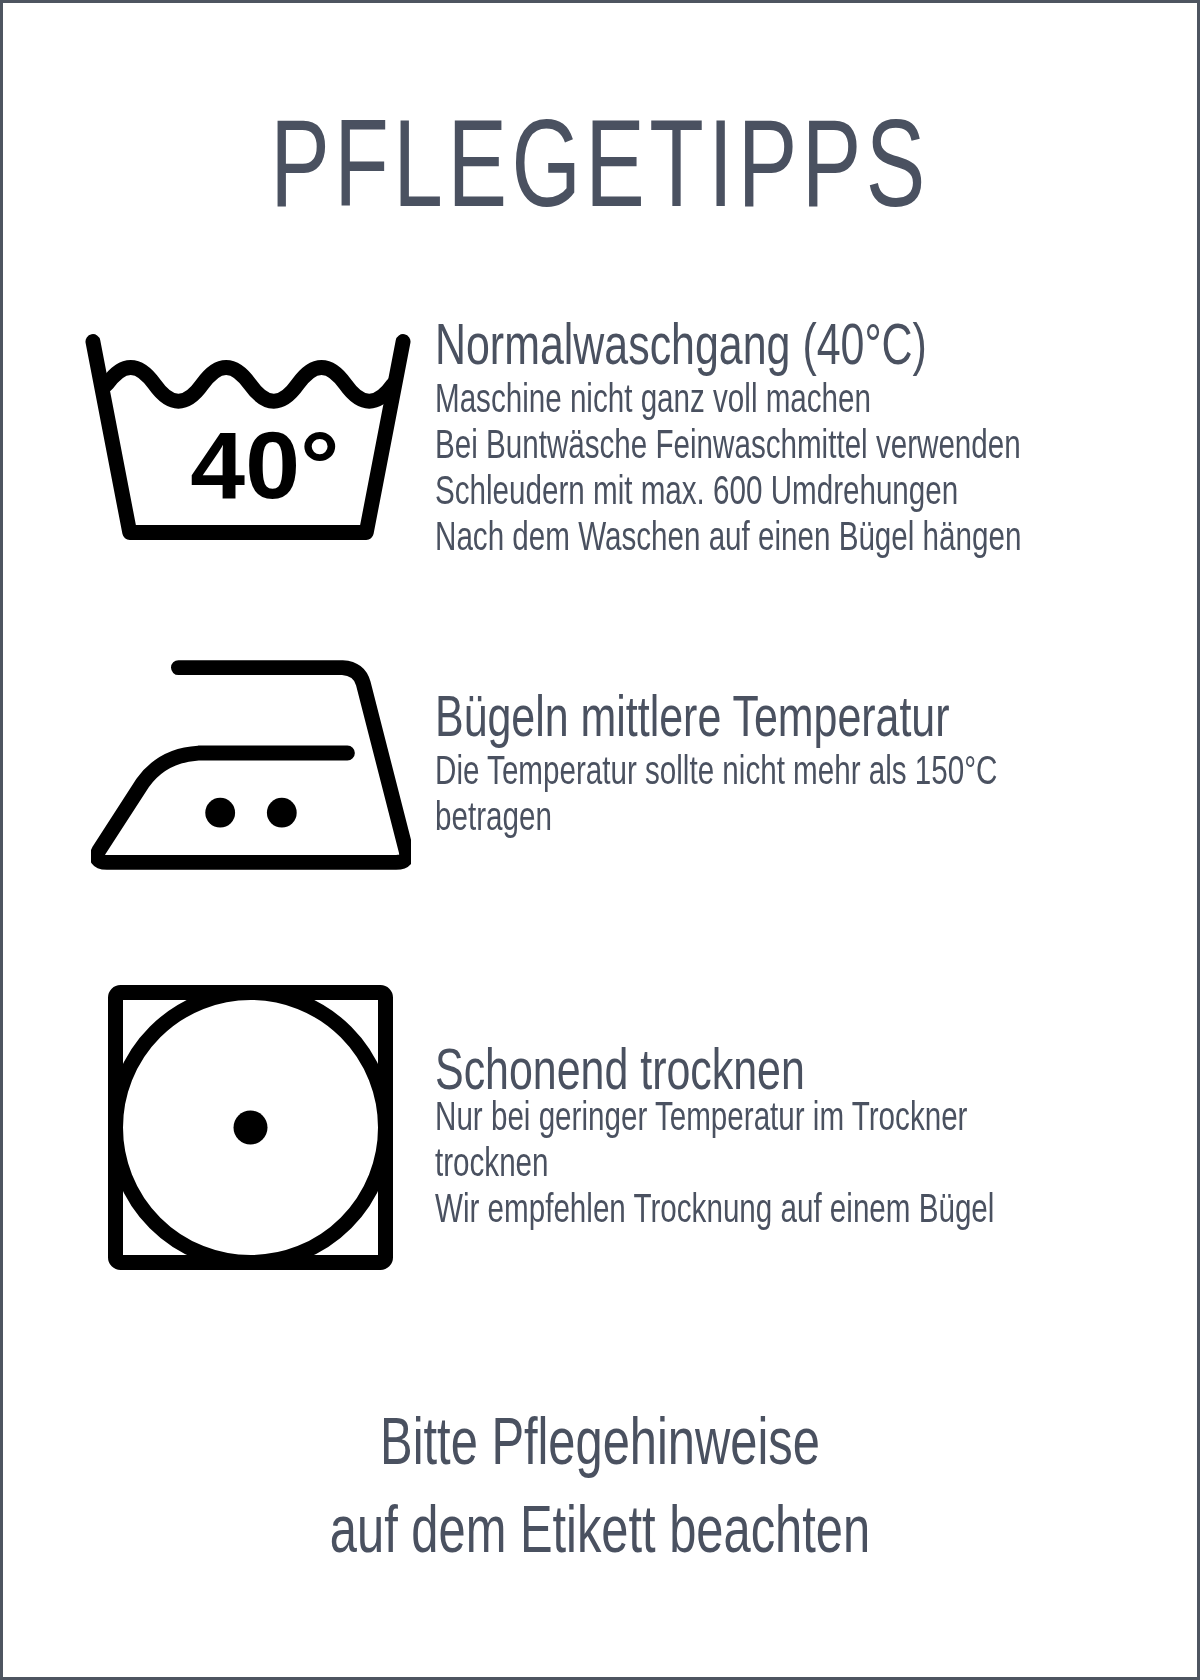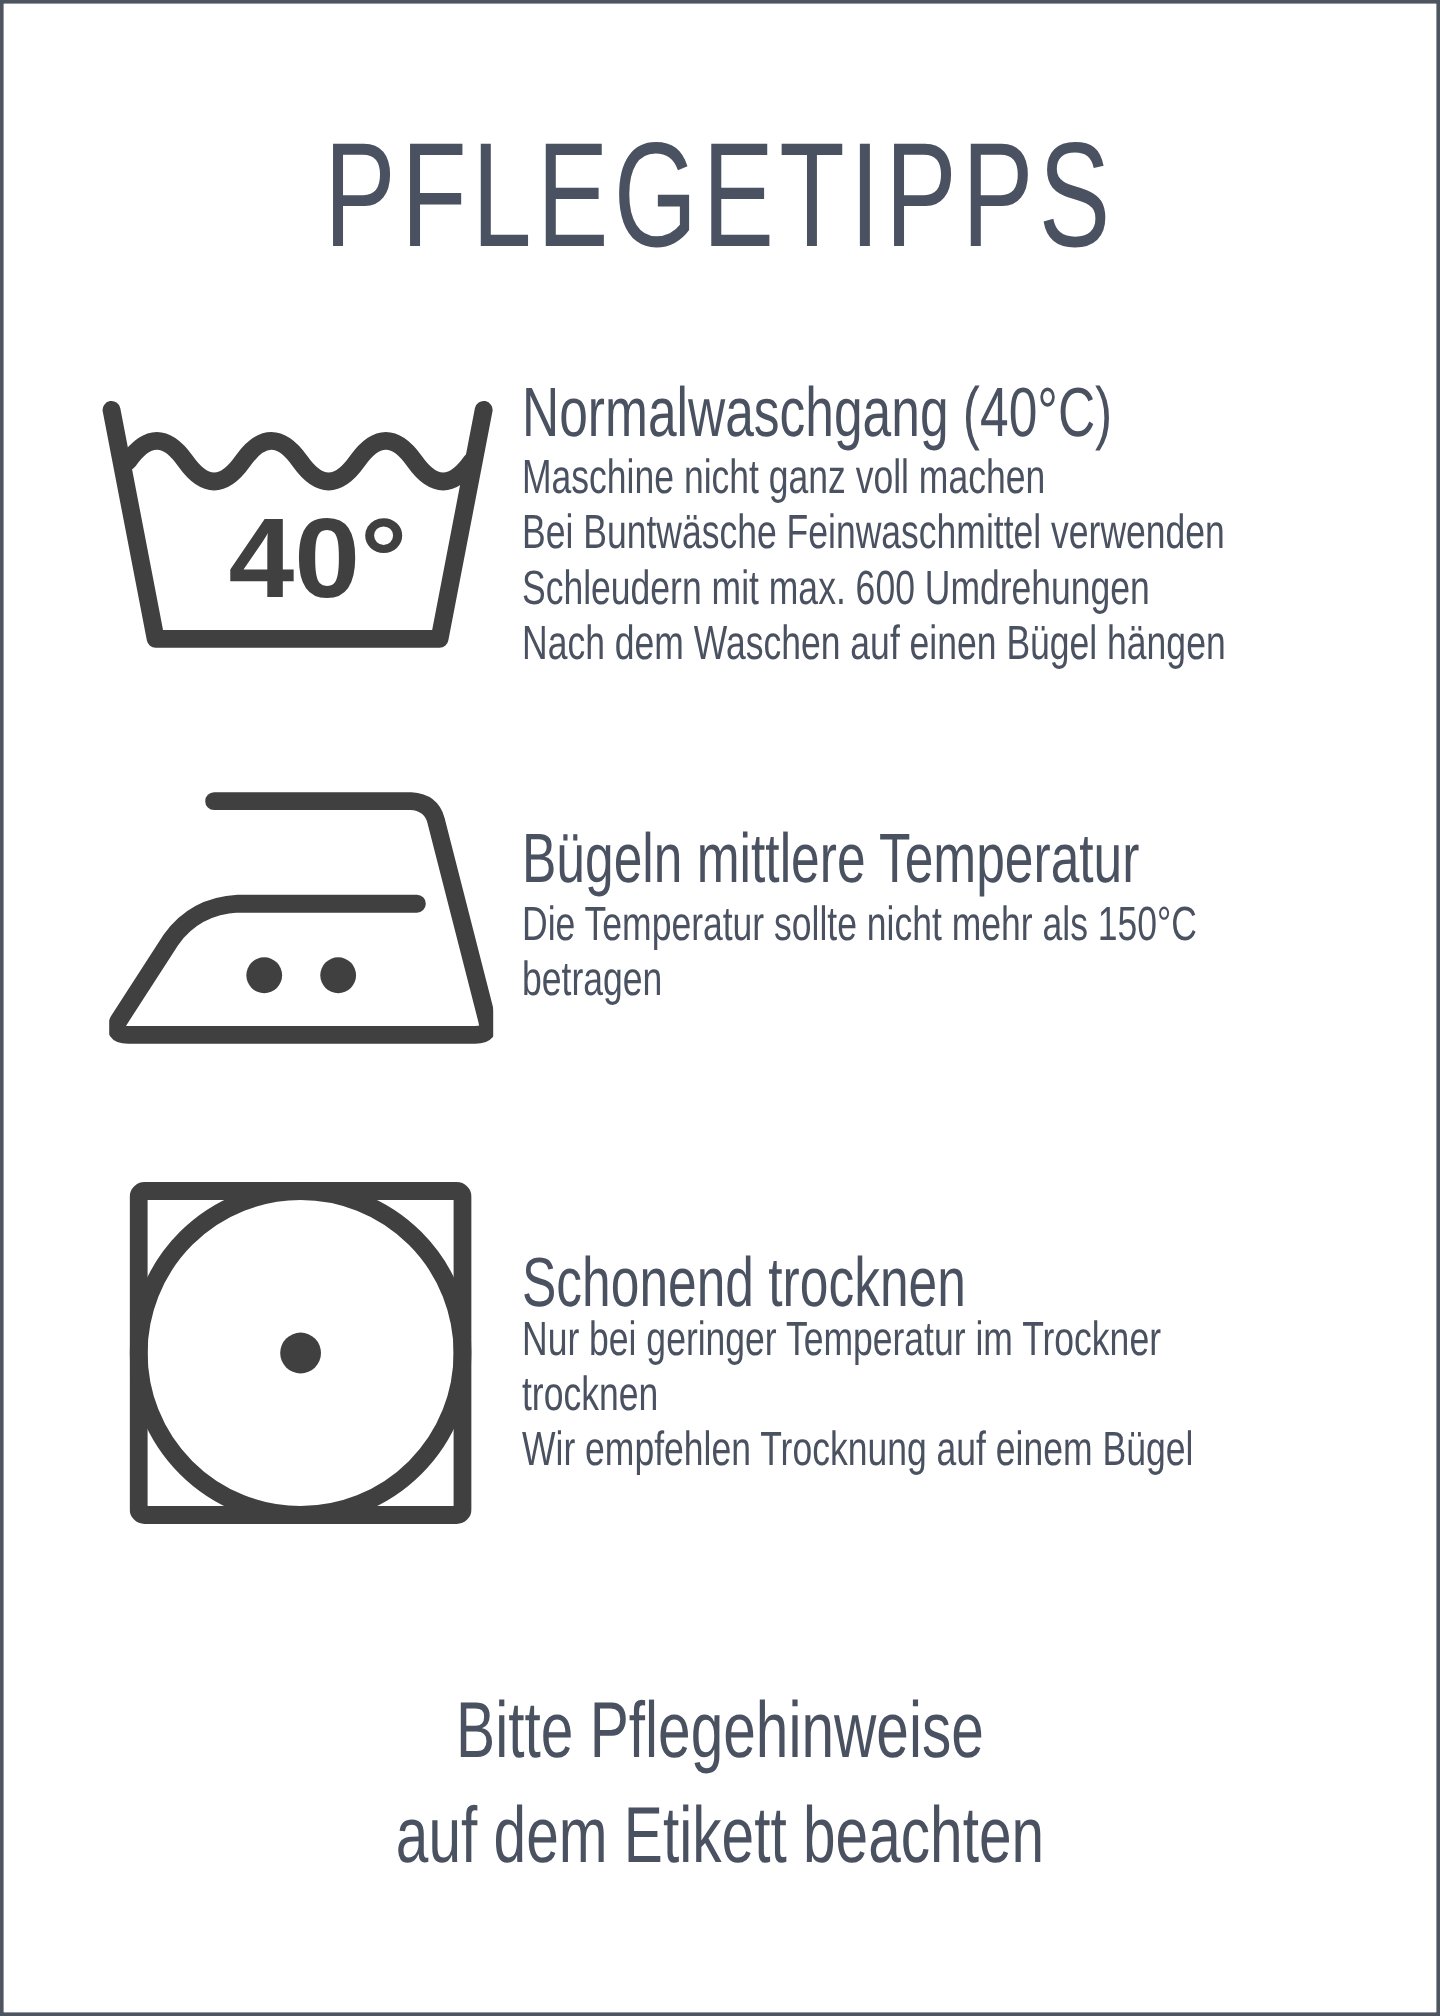--- a/index.html
+++ b/index.html
@@ -18,21 +18,21 @@
     top:98px;left:0;width:1194px;
     text-align:center;
     font-size:124px;
     line-height:1;
     letter-spacing:0.05em;
     font-weight:400;
     transform:scaleX(0.72);
     transform-origin:50% 50%;
     white-space:nowrap;
   }
-  .icon{position:absolute;color:#404040;}
+  .icon{position:absolute;color:#000000;}
   .icon svg{display:block;width:100%;height:100%;}
   .heading{
     position:absolute;left:432px;
     font-size:58px;line-height:1.15;
     font-weight:400;
     transform:scaleX(0.74);transform-origin:0 50%;
     white-space:nowrap;
   }
   .body{
     position:absolute;left:432px;

